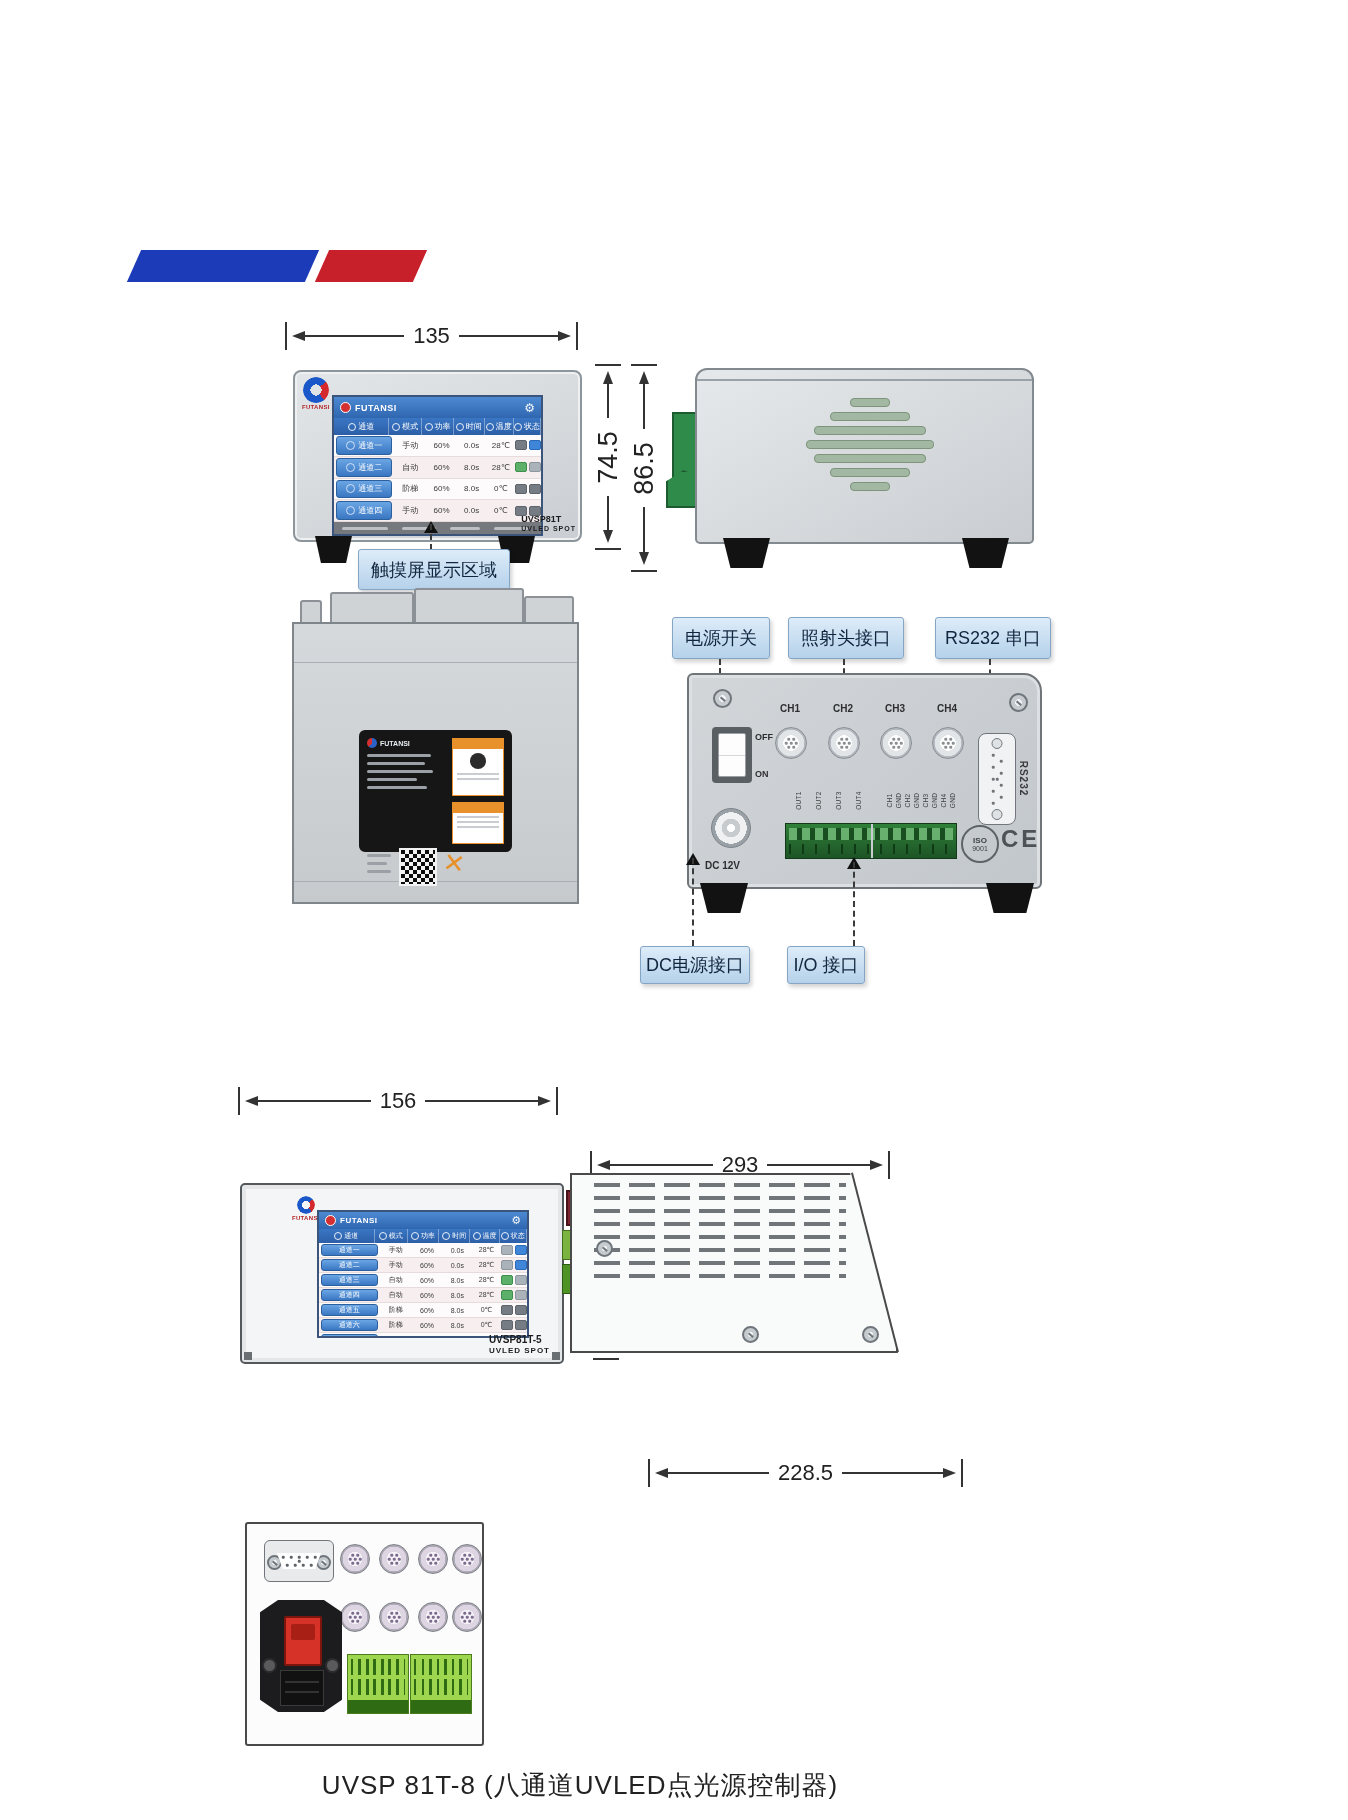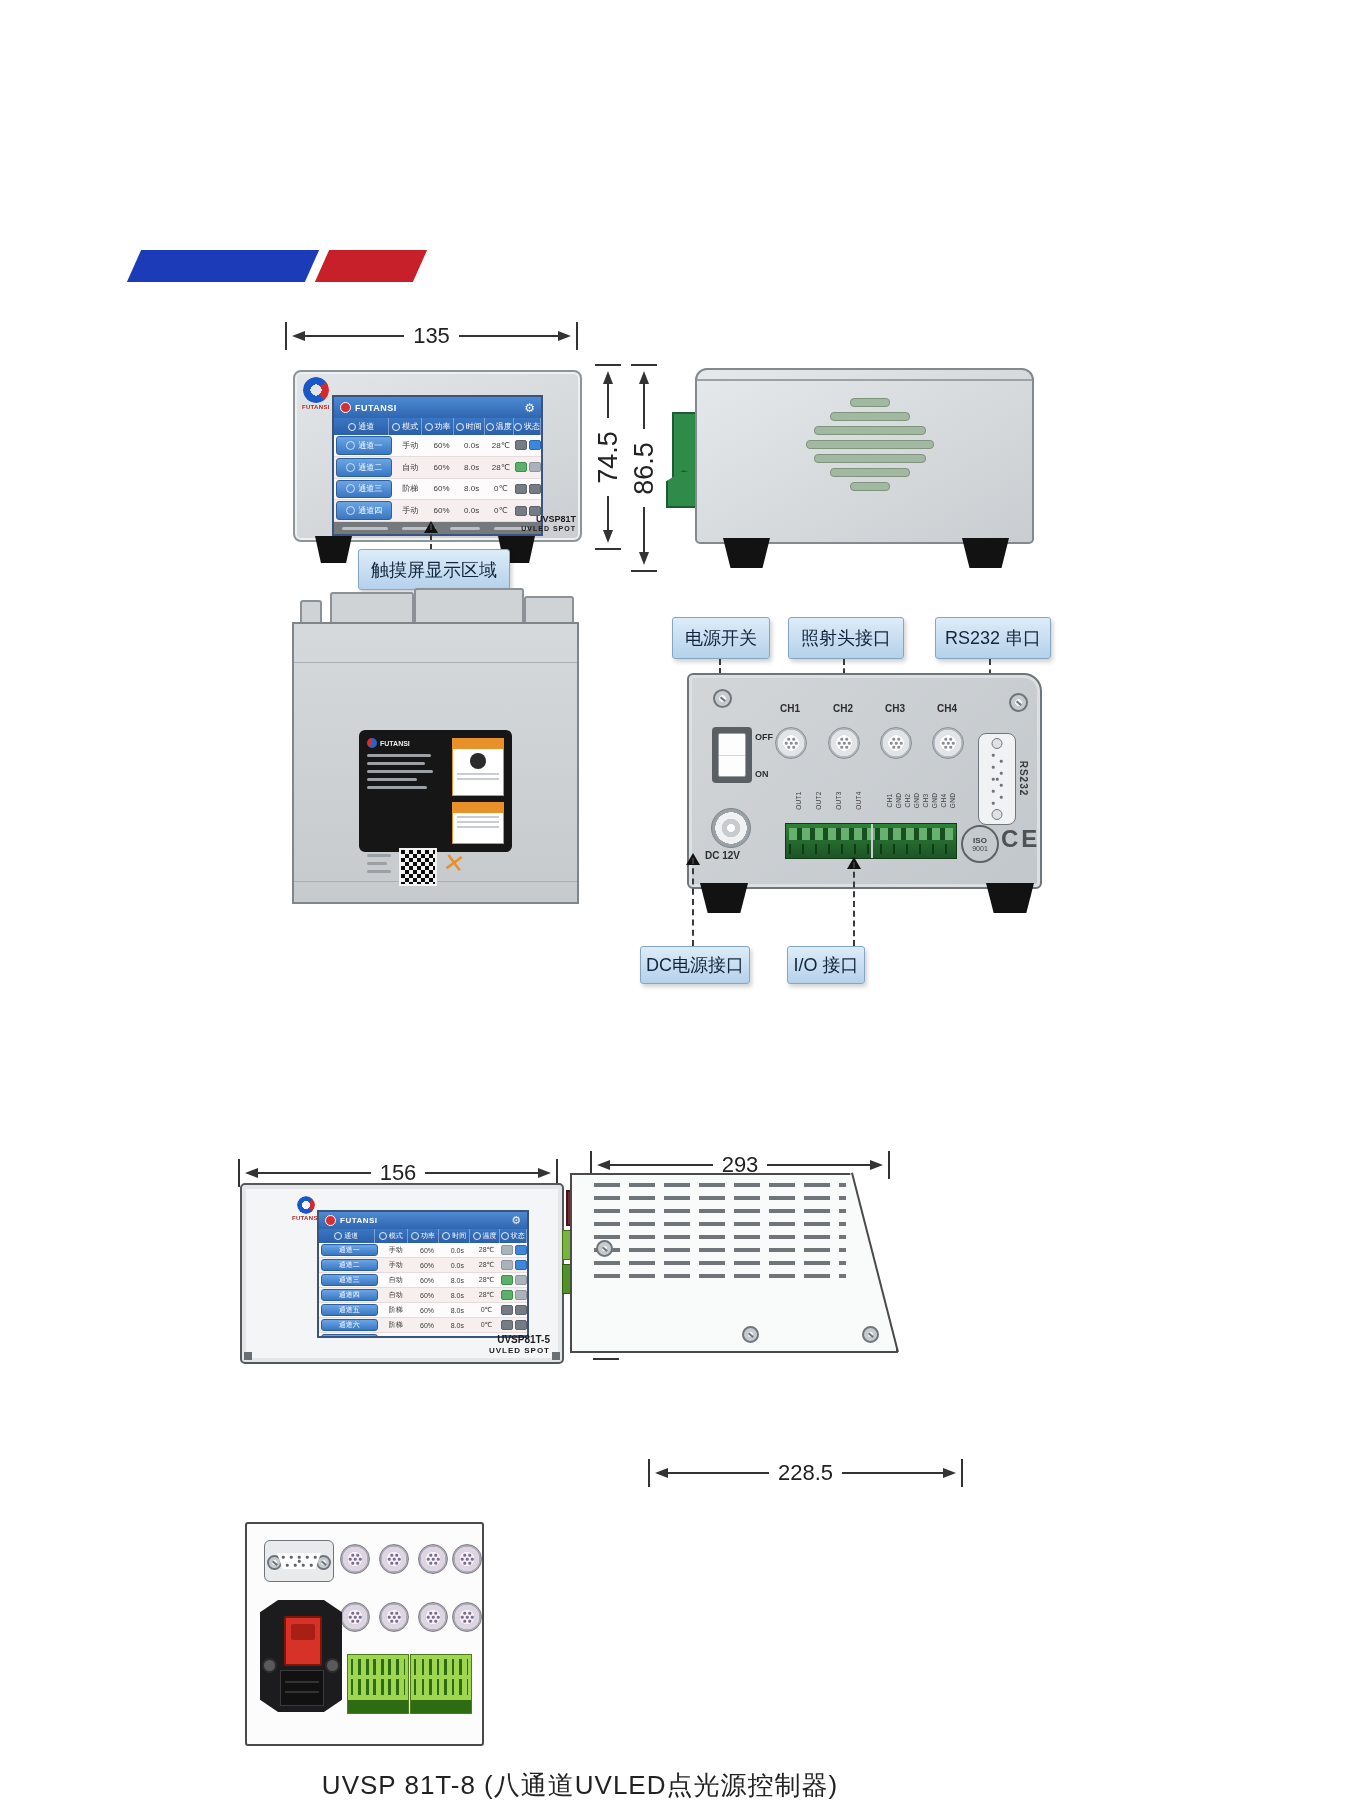--- a/index.html
+++ b/index.html
@@ -46,21 +46,21 @@
 
   
   .dev{position:absolute;background:linear-gradient(160deg,#e3e6e8,#caced2);
     border:2px solid #8d949a;border-radius:8px;box-shadow:inset 0 0 0 2px #eef0f1;}
   .logo{position:absolute;display:flex;flex-direction:column;align-items:center;gap:1px;}
   .logo .mark{border-radius:50%;background:
     conic-gradient(from 210deg,#1a57c9 0 200deg,#d42a2e 200deg 290deg,#1a57c9 290deg 360deg);
     -webkit-mask:radial-gradient(circle,transparent 0 30%,#000 31% 100%);
             mask:radial-gradient(circle,transparent 0 30%,#000 31% 100%);}
   .logo .ltxt{font-size:6px;font-weight:700;color:#b02428;letter-spacing:.3px;}
-  .model{position:absolute;text-align:right;color:#1c1c1e;line-height:1.25;}
+  .model{position:absolute;color:#1c1c1e;line-height:1.25;}
   .model .m1{font-weight:800;}
   .model .m2{font-weight:700;letter-spacing:1px;}
 
   .scr{position:absolute;display:flex;flex-direction:column;background:#fdfbfb;
     border:2px solid #3a547c;overflow:hidden;}
   .scr-h{flex:none;display:flex;align-items:center;gap:4px;padding:0 6px;
     background:linear-gradient(#4d8ad2,#2f66b0);color:#fff;}
   .scr-h .bdot{width:9px;height:9px;border-radius:50%;background:#d43032;border:1.5px solid #fff;flex:none;}
   .scr-h .bname{font-weight:700;letter-spacing:.5px;}
   .scr-h .gear{margin-left:auto;color:#f4f7fa;}
@@ -457,21 +457,21 @@
     <div class="db9v" style="left:289px;top:58px;width:36px;height:90px">
       <span class="hole" style="top:4px"></span>
         <span class="hole" style="bottom:4px"></span>
       <span class="pins"></span>
     </div>
     <div class="rs232v" style="left:327px;top:80px;width:16px;height:46px">
       <span>RS232</span>
     </div>
 
     <div class="dcjack" style="left:22px;top:133px;width:38px;height:38px"></div>
-    <div class="dclbl" style="left:16px;top:175px">DC 12V</div>
+    <div class="dclbl" style="left:16px;top:185px">DC 12V</div>
 
     <div class="pinlbl" style="left:104px;top:106px">
         <span>OUT1</span>
       </div>
     <div class="pinlbl" style="left:124px;top:106px">
         <span>OUT2</span>
       </div>
     <div class="pinlbl" style="left:144px;top:106px">
         <span>OUT3</span>
       </div>
@@ -523,21 +523,21 @@
   <div class="co" style="left:640px;top:946px;width:108px;height:36px">
     <span>DC电源接口</span>
   </div>
   <div class="ar-up" style="left:847px;top:850px"></div>
   <div class="dashv" style="left:853px;top:862px;height:84px"></div>
   <div class="co" style="left:787px;top:946px;width:76px;height:36px">
     <span>I/O 接口</span>
   </div>
 
 
-  <div class="hdim" style="left:238px;top:1158px;width:320px;height:30px">
+  <div class="hdim" style="left:238px;top:1086px;width:320px;height:30px">
     <span class="tick"></span>
       <span class="ah-l"></span>
       <span class="ln"></span>
     <span class="lbl">156</span>
     <span class="ln"></span>
       <span class="ah-r"></span>
       <span class="tick"></span>
   </div>
   <div class="hdim" style="left:590px;top:1150px;width:300px;height:30px">
     <span class="tick"></span>

